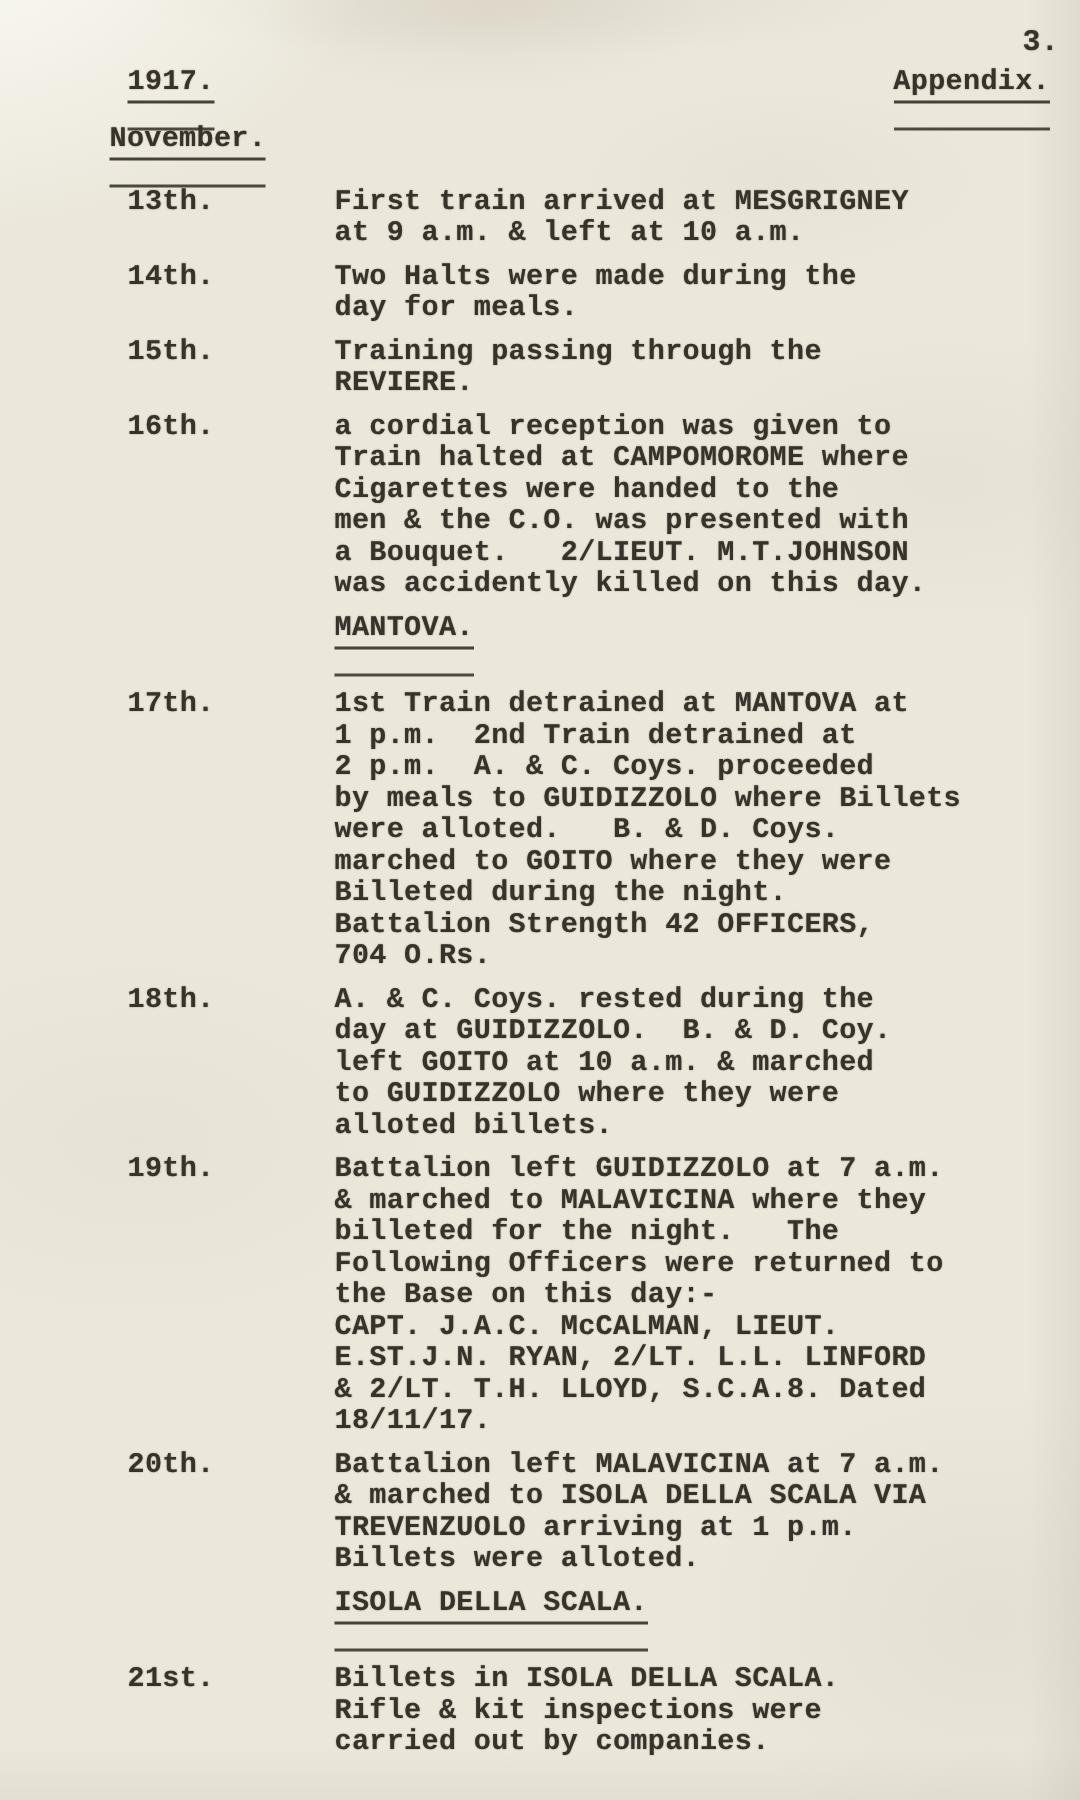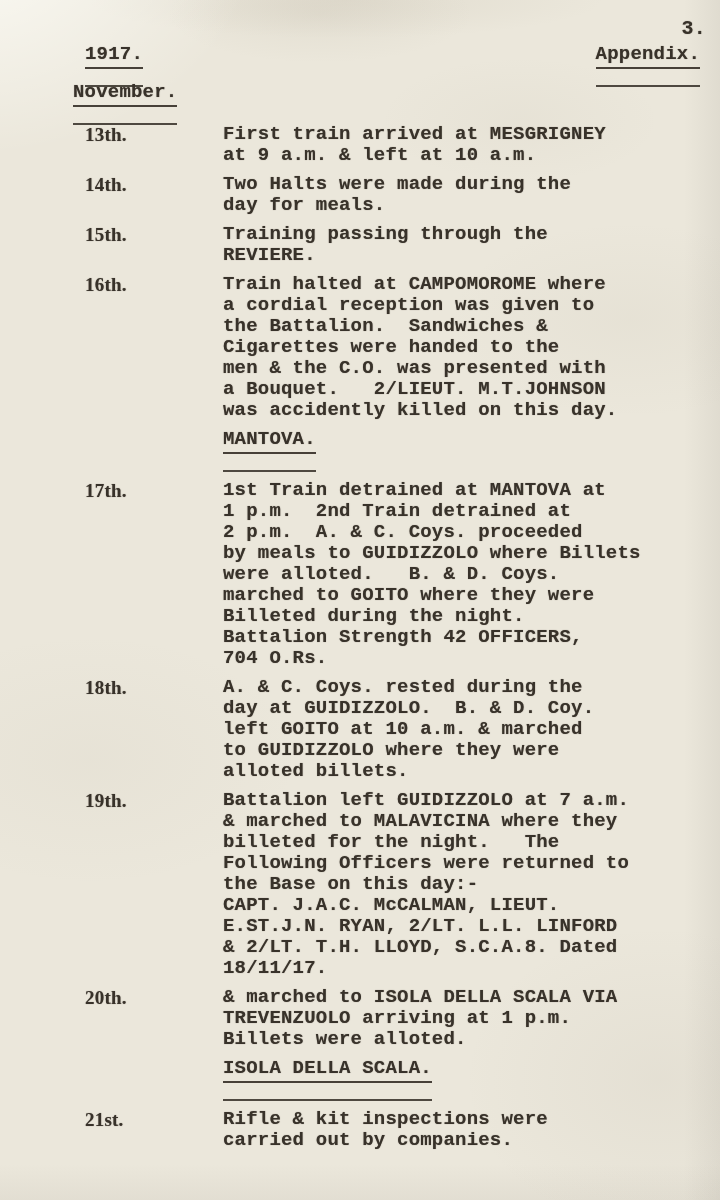--- a/index.html
+++ b/index.html
@@ -84,21 +84,20 @@
   .entry {
     display: flex;
     align-items: flex-start;
     margin-bottom: 8px;
   }
 
   .entry .date {
     flex: none;
     width: 138px;
     white-space: pre;
-    font-family: Liberation Serif, serif;
   }
 
   .entry .body { min-width: 0; }
 
   .entry .body .line { white-space: pre; }
 </style>
 </head>
 <body>
 
 <div class="page">
@@ -132,23 +131,22 @@
       <div class="entry">
         <div class="date">15th.</div>
         <div class="body">
           <div class="line">Training passing through the</div>
           <div class="line">REVIERE.</div>
         </div>
       </div>
       <div class="entry">
         <div class="date">16th.</div>
         <div class="body">
+          <div class="line">a cordial reception was given to</div>
           <div class="line">Train halted at CAMPOMOROME where</div>
-          <div class="line">a cordial reception was given to</div>
-          <div class="line">the Battalion.  Sandwiches &amp;</div>
           <div class="line">Cigarettes were handed to the</div>
           <div class="line">men &amp; the C.O. was presented with</div>
           <div class="line">a Bouquet.   2/LIEUT. M.T.JOHNSON</div>
           <div class="line">was accidently killed on this day.</div>
         </div>
       </div>
       <div class="entry">
         <div class="date"></div>
         <div class="body"><span class="u"><span class="u2">MANTOVA.</span></span></div>
       </div>
@@ -186,31 +184,33 @@
           <div class="line">the Base on this day:-</div>
           <div class="line">CAPT. J.A.C. McCALMAN, LIEUT.</div>
           <div class="line">E.ST.J.N. RYAN, 2/LT. L.L. LINFORD</div>
           <div class="line">&amp; 2/LT. T.H. LLOYD, S.C.A.8. Dated</div>
           <div class="line">18/11/17.</div>
         </div>
       </div>
       <div class="entry">
         <div class="date">20th.</div>
         <div class="body">
+          <div class="line">Battalion left MALAVICINA at 7 a.m.</div>
           <div class="line">&amp; marched to ISOLA DELLA SCALA VIA</div>
           <div class="line">TREVENZUOLO arriving at 1 p.m.</div>
           <div class="line">Billets were alloted.</div>
         </div>
       </div>
       <div class="entry">
         <div class="date"></div>
         <div class="body"><span class="u"><span class="u2">ISOLA DELLA SCALA.</span></span></div>
       </div>
       <div class="entry">
         <div class="date">21st.</div>
         <div class="body">
+          <div class="line">Billets in ISOLA DELLA SCALA.</div>
           <div class="line">Rifle &amp; kit inspections were</div>
           <div class="line">carried out by companies.</div>
         </div>
       </div>
     </div>
 
 </div>
 
 </body></html>

